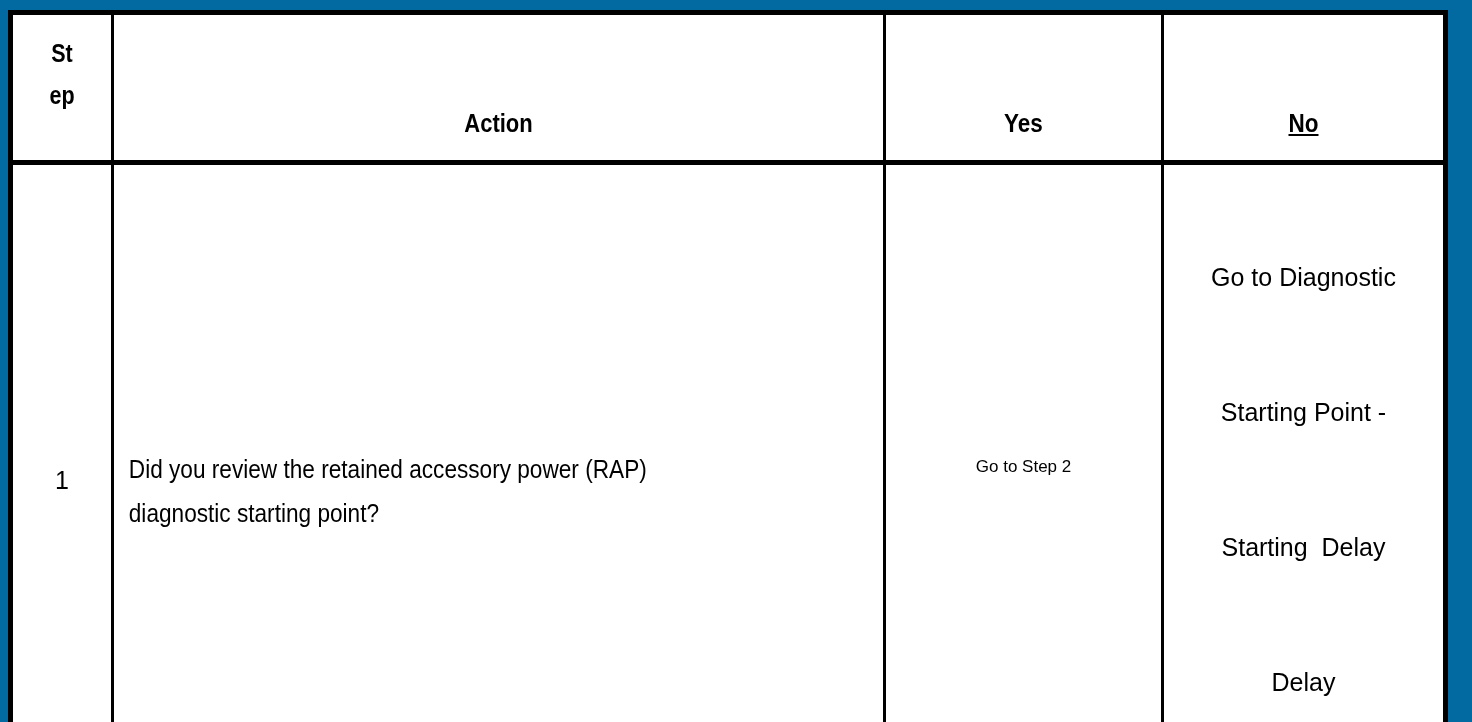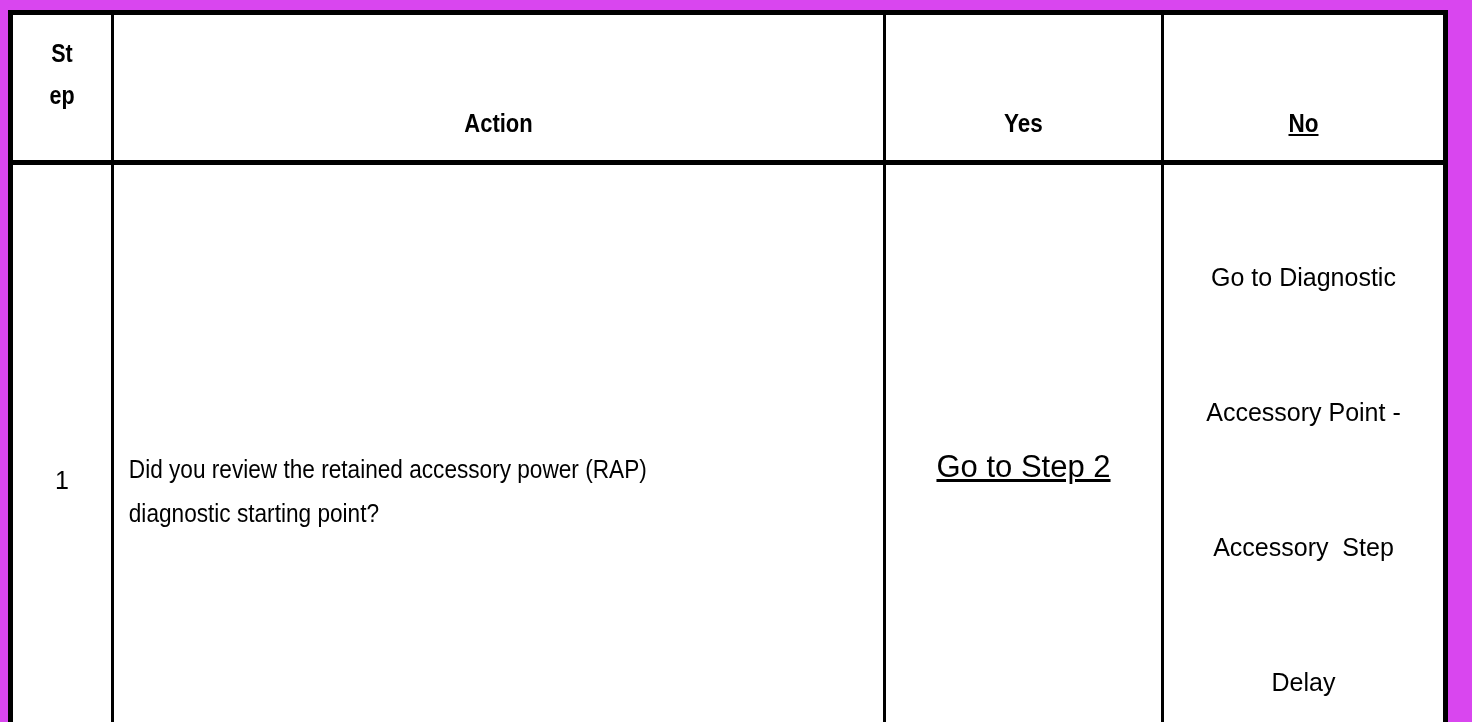--- a/index.html
+++ b/index.html
@@ -13,21 +13,21 @@
     height: 722px;
     overflow: hidden;
     font-family: "Liberation Sans", sans-serif;
     color: #000000;
   }
 
   .page {
     position: relative;
     width: 1472px;
     height: 722px;
-    background: #d946ef;
+    background: #0369a1;
   }
 
   table.diag {
     position: absolute;
     left: 8px;
     top: 10px;
     width: 1435px;
     border-collapse: collapse;
     table-layout: fixed;
     background: #ffffff;
@@ -123,24 +123,23 @@
   }
   .action-line { white-space: pre-wrap; }
 
   
   .cell-yes {
     vertical-align: bottom;
     text-align: center;
   }
   .yes-inner {
     font-family: "Liberation Sans", sans-serif;
-    font-size: 31px;
+    font-size: 17px;
     line-height: 34px;
     padding-bottom: 26px;
-    text-decoration: underline;
   }
 
   
   .cell-no {
     vertical-align: middle;
     text-align: center;
   }
   .no-inner {
     font-family: "Liberation Sans", sans-serif;
     font-size: 25px;
@@ -191,22 +190,22 @@
             <div class="action-line">Did you review the retained accessory power (RAP)</div>
             <div class="action-line">diagnostic starting point?</div>
           </div>
         </td>
         <td class="cell-yes">
           <div class="yes-inner">Go to Step 2</div>
         </td>
         <td class="cell-no">
           <div class="no-inner">
             <div class="no-line">Go to Diagnostic</div>
-            <div class="no-line">Accessory Point -</div>
-            <div class="no-line">Accessory  Step</div>
+            <div class="no-line">Starting Point -</div>
+            <div class="no-line">Starting  Delay</div>
             <div class="no-line">Delay</div>
           </div>
         </td>
       </tr>
 
     </tbody>
   </table>
 
 </div>
 

